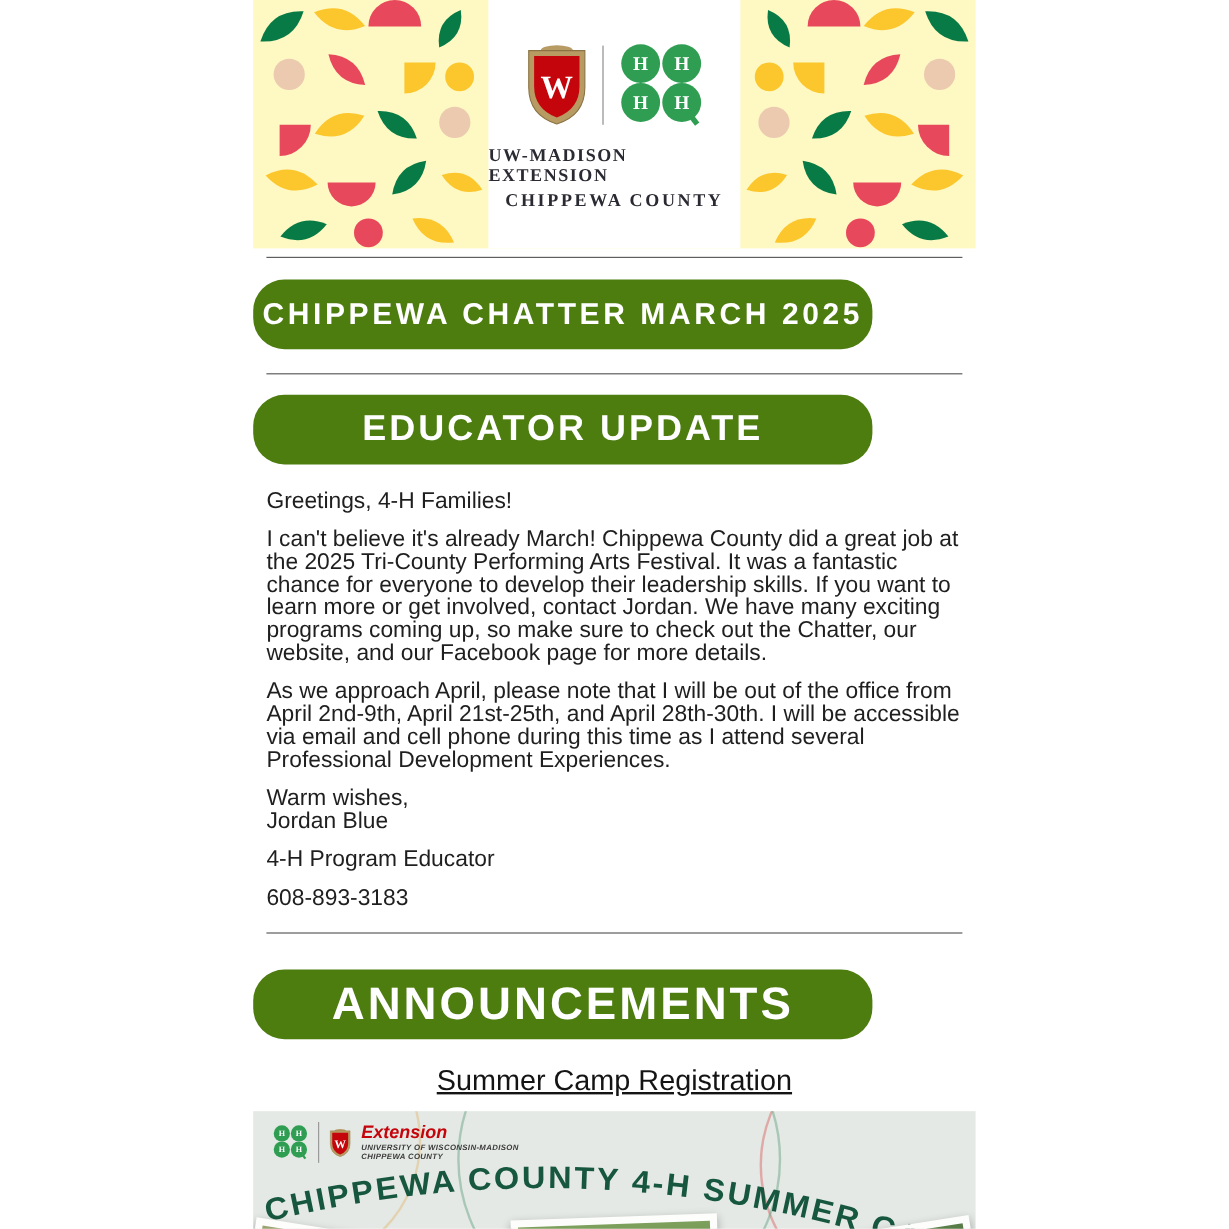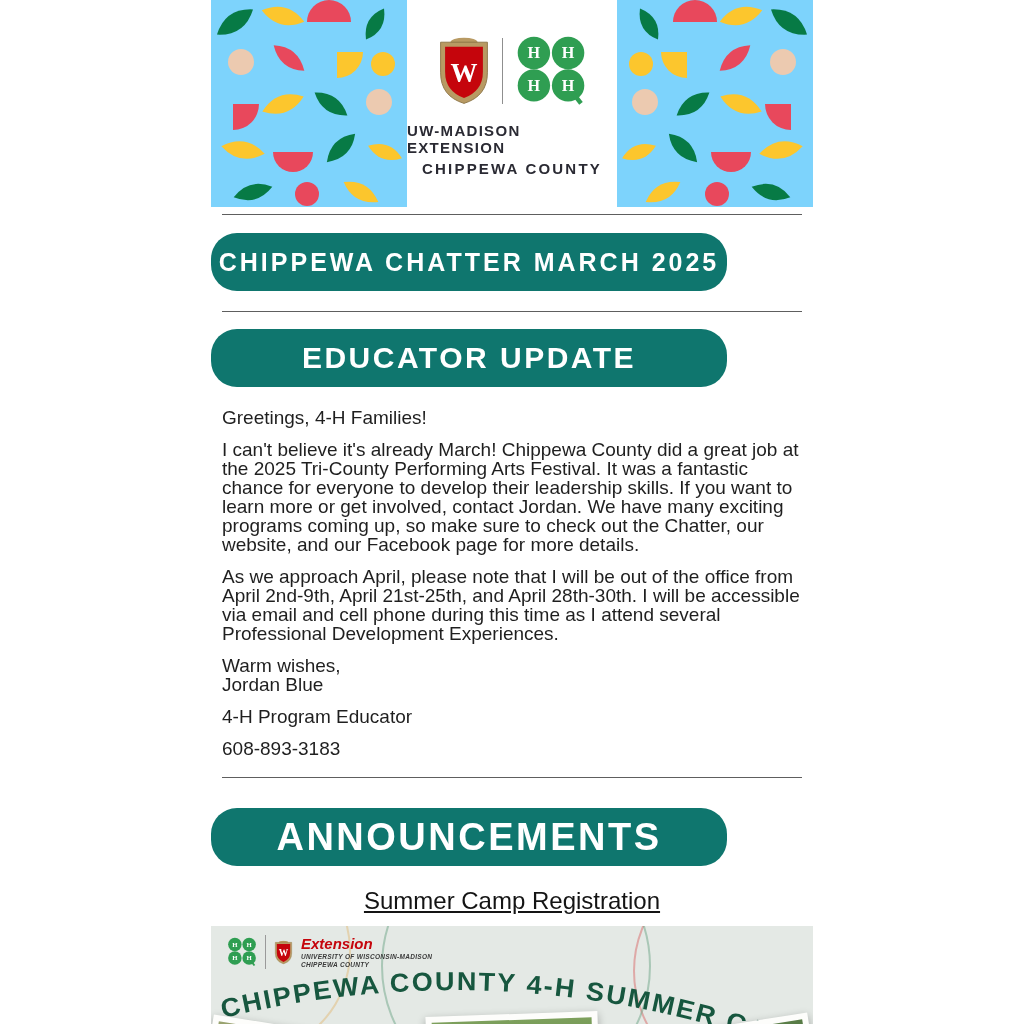--- a/index.html
+++ b/index.html
@@ -8,40 +8,40 @@
     width: 1024px;
     height: 1024px;
     overflow: hidden;
     background: #ffffff;
     font-family: "Liberation Sans", sans-serif;
     color: #1f1f1f;
   }
   .col { width: 602px; margin: 0 auto; }
 
   
-  .header { display: flex; height: 207px; background: #7dd3fc; }
+  .header { display: flex; height: 207px; background: #fef9c3; font-family: Liberation Serif, serif; }
   .pat { width: 196px; height: 207px; flex: none; display: block; }
   .pat-r { transform: scaleX(-1); }
   .header-center {
     flex: 1; background: #fff;
     display: flex; flex-direction: column; align-items: center; justify-content: center;
     padding-top: 4px;
   }
   .logo-row { display: flex; align-items: center; gap: 11px; }
   .logo-divider { width: 1px; height: 66px; background: #8f8f8f; }
   .org-line1 { margin-top: 15px; font-weight: bold; font-size: 15px; letter-spacing: 1.3px; color: #2a2a33; }
   .org-line2 { margin-top: 4px;  font-weight: bold; font-size: 15px; letter-spacing: 2.2px; color: #2a2a33; }
 
   
   .divider { border-top: 1px solid #5e5e5e; width: 580px; margin: 0 auto; }
   .d1 { margin-top: 7px; }
   .d2 { margin-top: 20px; }
   .d3 { margin-top: 19px; }
   .banner {
-    width: 516px; height: 58px; background: #0f766e; color: #fff;
+    width: 516px; height: 58px; background: #4d7c0f; color: #fff;
     display: flex; align-items: center; justify-content: center;
     font-weight: bold;
     border-radius: 26px;
   }
   .b1 { margin-top: 18px; font-size: 25px; letter-spacing: 3px; }
   .b2 { margin-top: 17px; font-size: 30px; letter-spacing: 2.5px; }
   .b3 { margin-top: 30px; font-size: 38px; letter-spacing: 2.5px; }
 
   
   .body-text { width: 580px; margin: 0 auto; font-size: 19px; line-height: 19px; color: #1f1f1f; }

